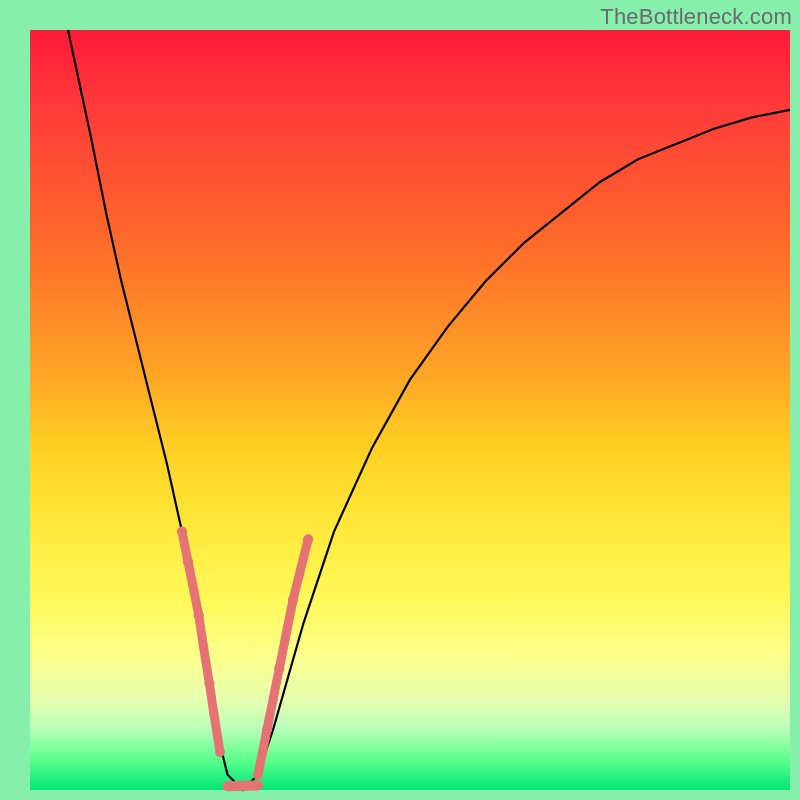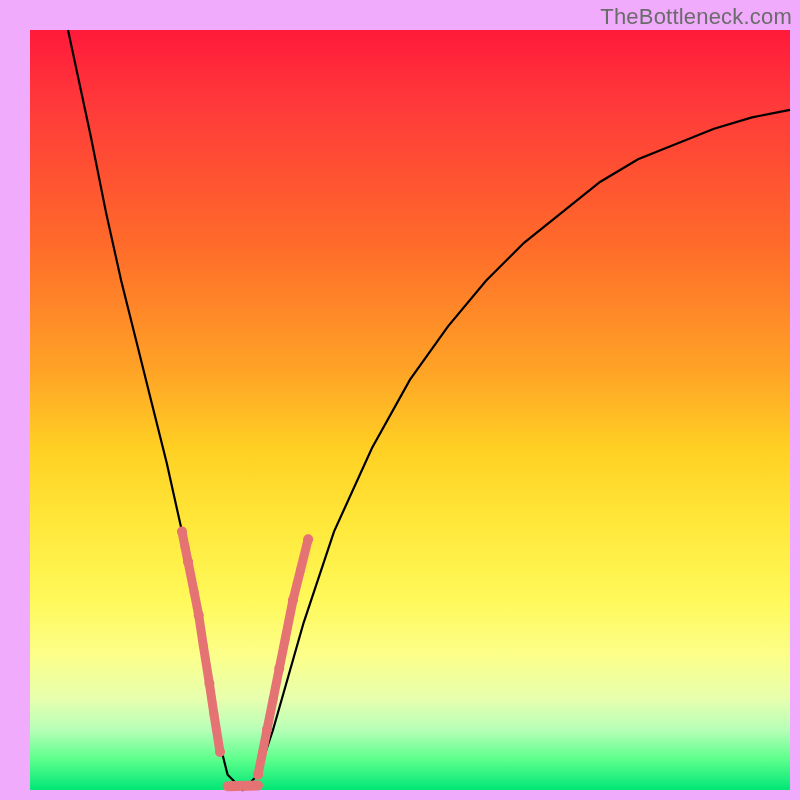--- a/index.html
+++ b/index.html
@@ -10,21 +10,21 @@
     background: #000;
     overflow: hidden;
     font-family: Arial, Helvetica, sans-serif;
   }
   .frame {
     position: absolute;
     left: 0;
     top: 0;
     width: 800px;
     height: 800px;
-    background: #f0abfc;
+    background: #86efac;
   }
   .plot-area {
     position: absolute;
     left: 30px;
     top: 30px;
     width: 760px;
     height: 760px;
     
     background: linear-gradient(to bottom,
       #ff1a3a 0%,

